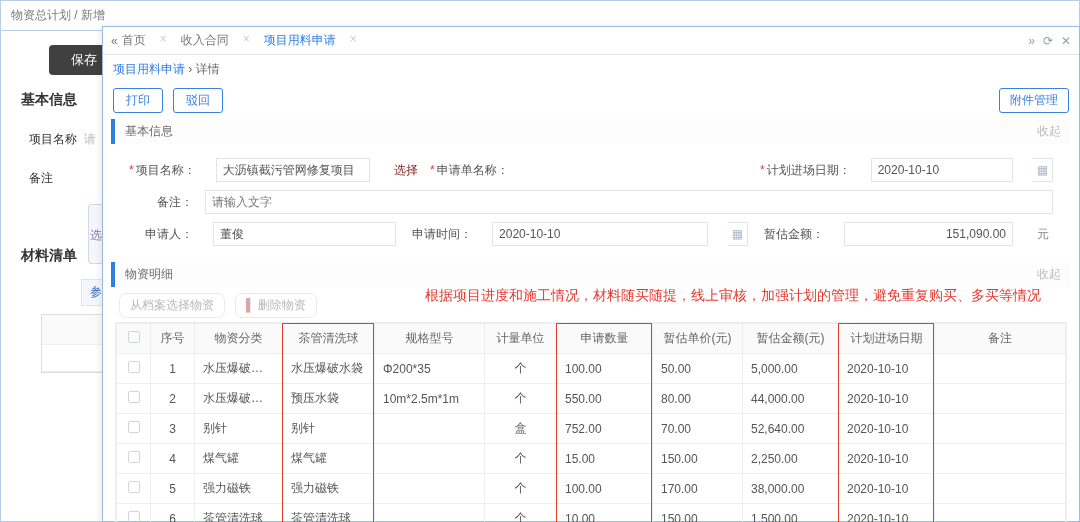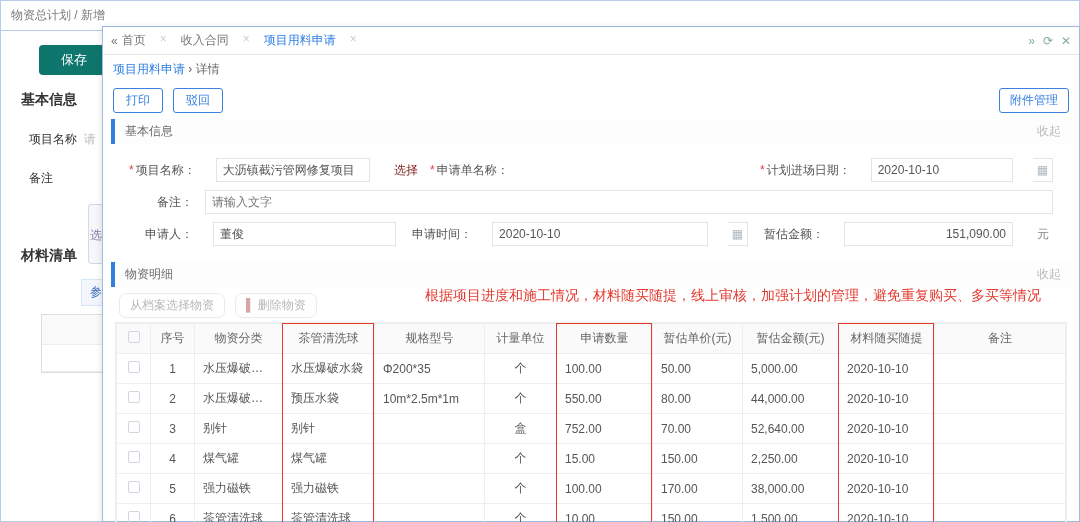--- a/index.html
+++ b/index.html
@@ -1,19 +1,19 @@
 <!DOCTYPE html>
 <html><head>
 <meta charset="utf-8">
 <style>
   *{box-sizing:border-box;margin:0;padding:0;font-family:"Microsoft YaHei",Arial,sans-serif}
   body{background:#fff;font-size:12px;color:#555;width:1080px;height:522px;position:relative;overflow:hidden}
   .bg-page{position:absolute;inset:0;border:1px solid #b7cbea}
   .bg-breadcrumb{padding:6px 10px;font-size:12px;color:#7a7a7a;border-bottom:1px solid #b7cbea}
-  .bg-save{margin:14px 0 0 38px;background:#0f766e;color:#fff;border:none;border-radius:4px;padding:6px 22px;font-size:13px;cursor:pointer}
+  .bg-save{margin:14px 0 0 48px;background:#404040;color:#fff;border:none;border-radius:4px;padding:6px 22px;font-size:13px;cursor:pointer}
   .bg-section{margin:16px 0 0 20px;font-weight:bold;font-size:14px;color:#333}
   .bg-label{margin:22px 0 0 28px;font-size:12px;color:#333}
   .bg-row2{display:flex;margin:14px 0 0 40px;gap:6px}
   .bg-ref{margin-left:40px;border:1px solid #d7e5f6;background:#f3f7fd;color:#3e6fbb;padding:4px 8px}
   .bg-table{margin:8px 40px 0;border:1px solid #ddd}
   .bg-th,.bg-td{padding:6px 10px;text-align:center;border-bottom:1px solid #eee}
   .bg-th{background:#fafafa;font-weight:bold}
   .left-ctrl{position:absolute;left:88px;top:204px;width:16px;height:60px;border:1px solid #d0d9e6;background:#f5f7fa;border-radius:3px;line-height:60px;text-align:center;color:#87a;font-size:12px}
 
   .modal{position:absolute;left:102px;top:26px;right:0;bottom:0;background:#fff;border:1px solid #9bbbe2;box-shadow:-2px 0 6px rgba(0,0,0,.08)}
@@ -190,21 +190,21 @@
           <tr>
         <th><span class="chk"></span></th>
         <th>序号</th>
         <th>物资分类</th>
         <th>茶管清洗球</th>
         <th>规格型号</th>
         <th>计量单位</th>
         <th>申请数量</th>
         <th>暂估单价(元)</th>
         <th>暂估金额(元)</th>
-        <th>材料随买随提</th>
+        <th>计划进场日期</th>
         <th>备注</th>
       </tr>
         </thead>
       <tbody id="gbody">
           <tr>
             <td class="center"><span class="chk"></span></td>
             <td class="center">1</td>
             <td>水压爆破水袋</td>
             <td>水压爆破水袋</td>
             <td>Φ200*35</td>

